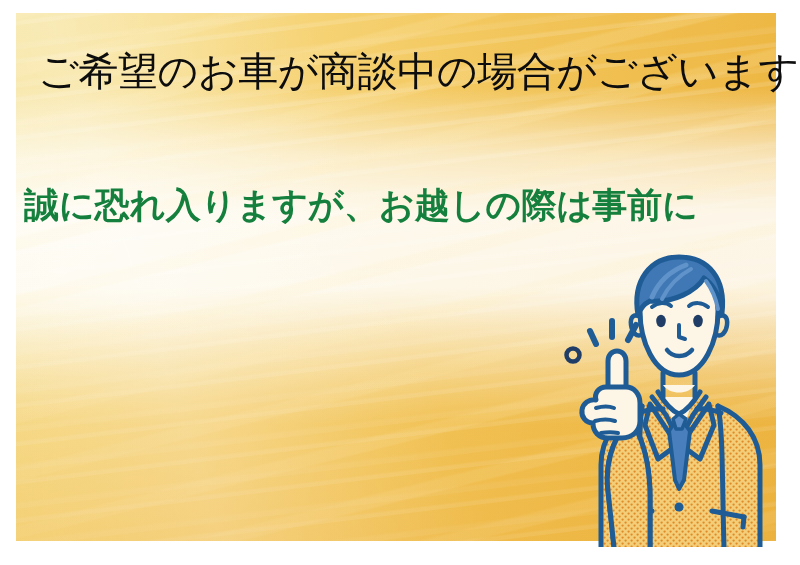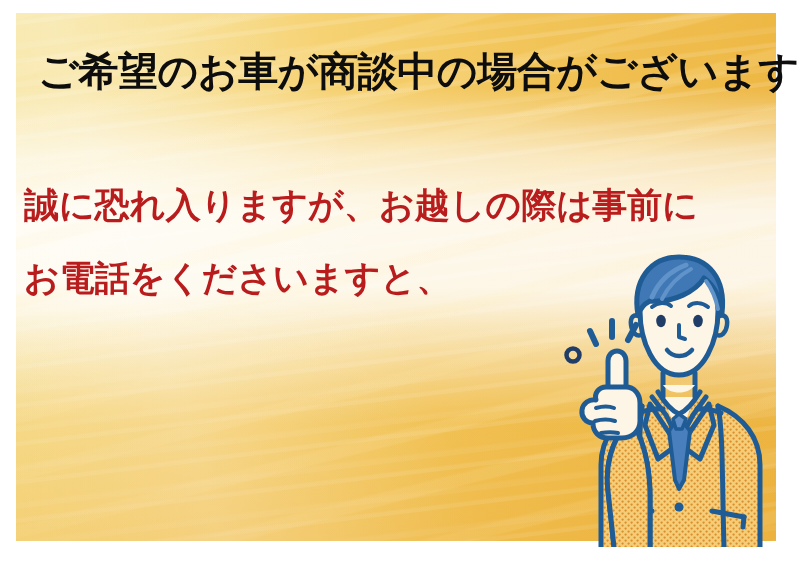--- a/index.html
+++ b/index.html
@@ -111,38 +111,38 @@
   }
 
   
   .headline {
     position: absolute;
     left: 38px;
     top: 48px;
     width: 700px;
     font-size: 40px;
     line-height: 1.18;
-    font-weight: 700;
+    font-weight: 400;
     color: #0d0d0d;
     letter-spacing: -0.5px;
     white-space: nowrap;
     z-index: 5;
   }
   .body-block {
     position: absolute;
     left: 24px;
     top: 168px;
     width: 580px;
     z-index: 5;
   }
   .body-line {
     font-size: 35px;
     line-height: 73px;
     font-weight: 700;
-    color: #b91c1c;
+    color: #15803d;
     letter-spacing: 0px;
     white-space: nowrap;
   }
 
   
   .illustration {
     position: absolute;
     right: -6px;
     bottom: 0;
     width: 260px;
@@ -161,21 +161,20 @@
     <div class="streaks"></div>
     <div class="streaks2"></div>
     <div class="sheen"></div>
     <div class="bottomband"></div>
   </div>
 
   <div class="headline">ご希望のお車が商談中の場合がございます</div>
 
   <div class="body-block">
     <div class="body-line">誠に恐れ入りますが、お越しの際は事前に</div>
-    <div class="body-line">お電話をくださいますと、</div>
   </div>
 
   <div class="illustration">
     <svg viewBox="0 0 260 320" xmlns="http://www.w3.org/2000/svg" aria-hidden="true">
       <defs>
         <pattern id="suitdots" width="6" height="6" patternUnits="userSpaceOnUse">
           <rect width="6" height="6" fill="#f3cd77"></rect>
           <circle cx="1.6" cy="1.6" r="1.15" fill="#e08a28"></circle>
           <circle cx="4.6" cy="4.6" r="1.15" fill="#e08a28"></circle>
         </pattern>

